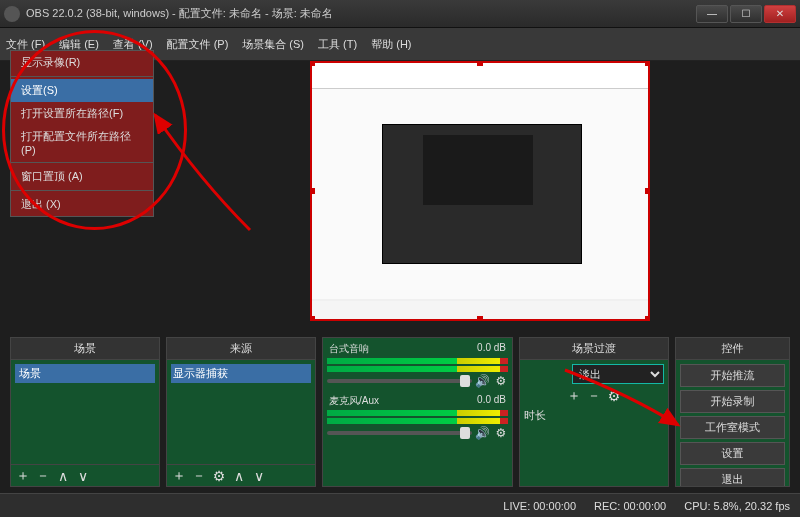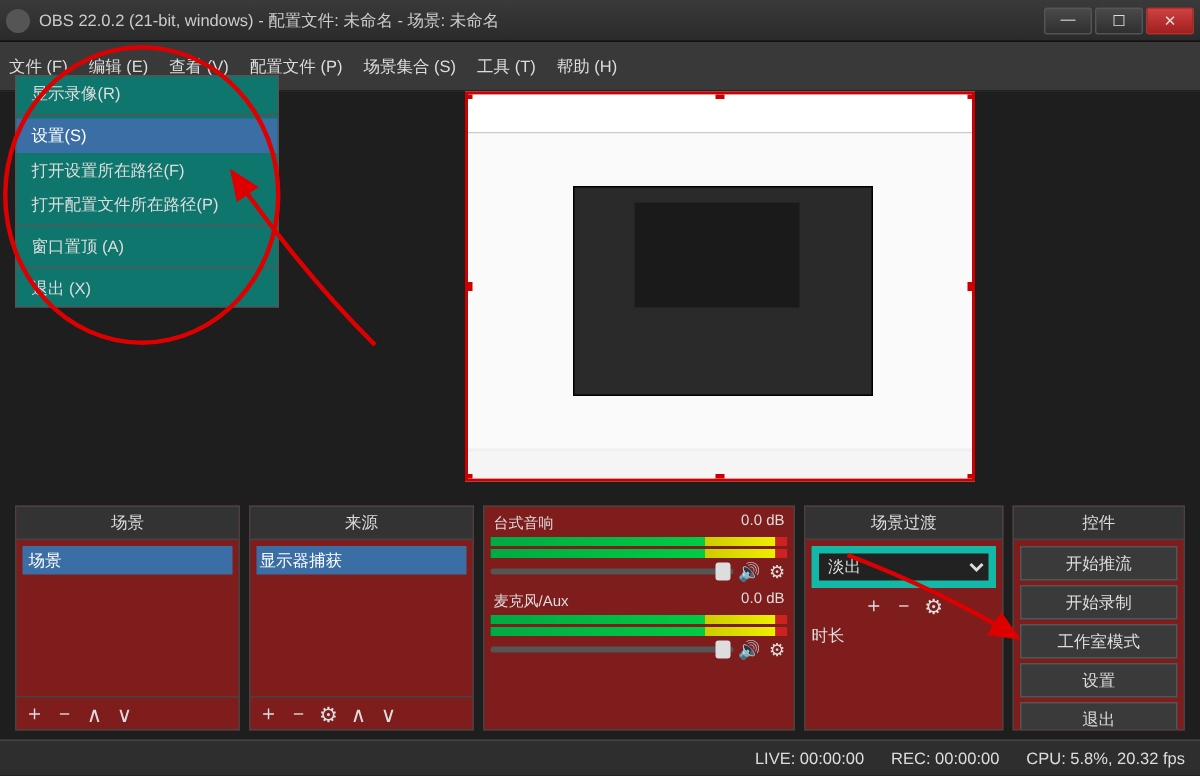--- a/index.html
+++ b/index.html
@@ -8,77 +8,77 @@
 .titlebar { height: 28px; background: linear-gradient(#3a3a3a,#2a2a2a); display: flex; align-items: center; padding: 0 4px; color: #ccc; font-size: 11px; border-bottom: 1px solid #111; }
 .titlebar .icon { width: 16px; height: 16px; border-radius: 50%; background: #555; margin-right: 6px; flex-shrink: 0; }
 .titlebar .title { flex: 1; white-space: nowrap; overflow: hidden; }
 .winbtns { display: flex; gap: 2px; }
 .winbtn { width: 32px; height: 18px; background: linear-gradient(#4a4a4a,#2f2f2f); border: 1px solid #555; display: flex; align-items: center; justify-content: center; font-size: 10px; color: #ddd; border-radius: 2px; }
 .winbtn.close { background: linear-gradient(#d04040,#a02020); border-color: #b03030; }
 
 .menubar { height: 22px; background: #393939; display: flex; align-items: center; padding: 16px 6px; gap: 14px; color: #ddd; font-size: 11px; border-bottom: 1px solid #222; }
 .menubar span { cursor: default; }
 
-.dropdown { position: absolute; left: 10px; top: 50px; width: 176px; background: #0f766e; border: 1px solid #555; z-index: 50; color: #ddd; font-size: 11px; }
+.dropdown { position: absolute; left: 10px; top: 50px; width: 144px; background: #7f1d1d; border: 1px solid #555; z-index: 50; color: #ddd; font-size: 11px; }
 .dropdown .item { padding: 4px 10px; cursor: default; }
 .dropdown .item.sel { background: #3a6ea5; color: #fff; }
 .dropdown .sep { height: 1px; background: #555; margin: 2px 0; }
 
 .preview-area { position: absolute; left: 180px; top: 55px; right: 20px; bottom: 190px; display: flex; align-items: center; justify-content: center; }
 .preview { width: 340px; height: 260px; background: #f0f0f0; border: 2px solid #c00; position: relative; overflow: hidden; }
 .prev-top { height: 26px; background: #fff; border-bottom: 1px solid #ccc; }
 .prev-body { position: absolute; left: 0; right: 0; top: 26px; bottom: 20px; background: #fafafa; }
 .prev-inner { position: absolute; left: 70px; top: 35px; width: 200px; height: 140px; background: #2a2a2a; border: 1px solid #000; }
 .prev-inner2 { position: absolute; left: 40px; top: 10px; width: 110px; height: 70px; background: #1a1a1a; }
 .prev-foot { position: absolute; bottom: 0; left: 0; right: 0; height: 18px; background: #f5f5f5; }
 .handle { position: absolute; width: 6px; height: 6px; background: #c00; }
 
 .panels { position: absolute; left: 10px; right: 10px; bottom: 30px; height: 150px; display: flex; gap: 6px; }
-.panel { background: #7f1d1d; border: 1px solid #444; display: flex; flex-direction: column; }
+.panel { background: #14532d; border: 1px solid #444; display: flex; flex-direction: column; }
 .panel-hdr { text-align: center; padding: 3px; color: #ddd; font-size: 11px; border-bottom: 1px solid #444; background: #333; }
 .panel-body { flex: 1; padding: 4px; position: relative; overflow: hidden; }
 .panel-foot { height: 22px; border-top: 1px solid #444; display: flex; align-items: center; padding: 0 4px; gap: 4px; color: #ddd; font-size: 13px; }
 
 .p-scenes { width: 150px; }
 .p-sources { width: 150px; }
 .p-mixer { flex: 1; min-width: 0; }
-.p-trans { width: 133px; }
+.p-trans { width: 150px; }
 .p-ctrl { width: 115px; }
 
 .scene-item { background: #3a6ea5; color: #fff; font-size: 11px; padding: 2px 4px; }
 .source-item { background: #3a6ea5; color: #fff; font-size: 11px; padding: 2px 2px; }
 
 .mixer-ch { margin-bottom: 6px; }
 .mixer-lbl { display: flex; justify-content: space-between; color: #ddd; font-size: 10px; padding: 0 2px; }
 .meter { height: 6px; background: #111; display: flex; margin: 2px 0; }
 .meter .g { flex: 3; background: linear-gradient(90deg,#0a4,#0c4); }
 .meter .y { flex: 1; background: linear-gradient(90deg,#cc0,#ee0); }
 .meter .r { width: 8px; background: #c22; }
 .mixer-ctl { display: flex; align-items: center; gap: 4px; justify-content: flex-end; }
 .slider { flex: 1; height: 4px; background: #555; position: relative; border-radius: 2px; }
 .slider .knob { position: absolute; right: 2px; top: -4px; width: 10px; height: 12px; background: #ddd; border-radius: 2px; }
 .mic-icon, .gear-icon { width: 14px; height: 14px; display: inline-flex; align-items: center; justify-content: center; color: #ddd; font-size: 12px; }
 
 .trans-row { display: flex; align-items: center; gap: 4px; margin-bottom: 4px; color: #ddd; font-size: 11px; }
-.trans-sel { flex: 1; background: #222; border: 5px solid #14b8a6; color: #ddd; font-size: 11px; padding: 2px; }
+.trans-sel { flex: 1; background: #222; border: 1px solid #14b8a6; color: #ddd; font-size: 11px; padding: 2px; margin-left: 48px; }
 .pm { width: 16px; height: 16px; display: inline-flex; align-items: center; justify-content: center; color: #ddd; font-size: 14px; }
 
 .ctrl-btn { background: #3a3a3a; border: 1px solid #555; color: #ddd; font-size: 11px; padding: 3px; margin-bottom: 3px; text-align: center; cursor: default; }
 
 .statusbar { position: absolute; bottom: 0; left: 0; right: 0; height: 24px; background: #2e2e2e; border-top: 1px solid #444; display: flex; align-items: center; justify-content: flex-end; padding: 0 10px; gap: 18px; color: #ddd; font-size: 11px; }
 
 .anno-circle { position: absolute; left: 2px; top: 30px; width: 185px; height: 200px; border: 3px solid #d00; border-radius: 50%; pointer-events: none; z-index: 60; }
 .arrow { position: absolute; pointer-events: none; z-index: 60; }
 </style>
 </head>
 <body>
 
 <div class="titlebar">
   <div class="icon"></div>
-  <div class="title">OBS 22.0.2 (21-bit, windows) - 配置文件: 未命名 - 场景: 未命名</div>
+  <div class="title">OBS 22.0.2 (38-bit, windows) - 配置文件: 未命名 - 场景: 未命名</div>
   <div class="winbtns">
     <div class="winbtn">—</div>
     <div class="winbtn">☐</div>
     <div class="winbtn close">✕</div>
   </div>
 </div>
 
 <div class="menubar">
   <span>文件 (F)</span>
   <span>编辑 (E)</span>

